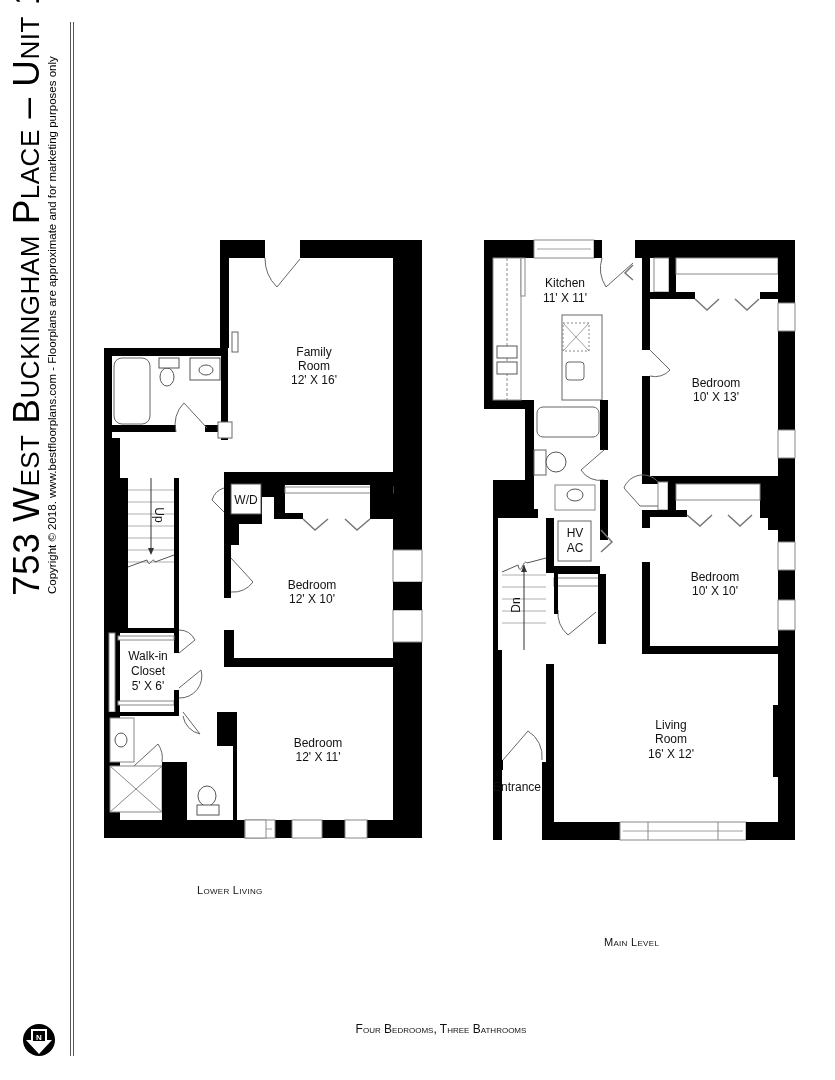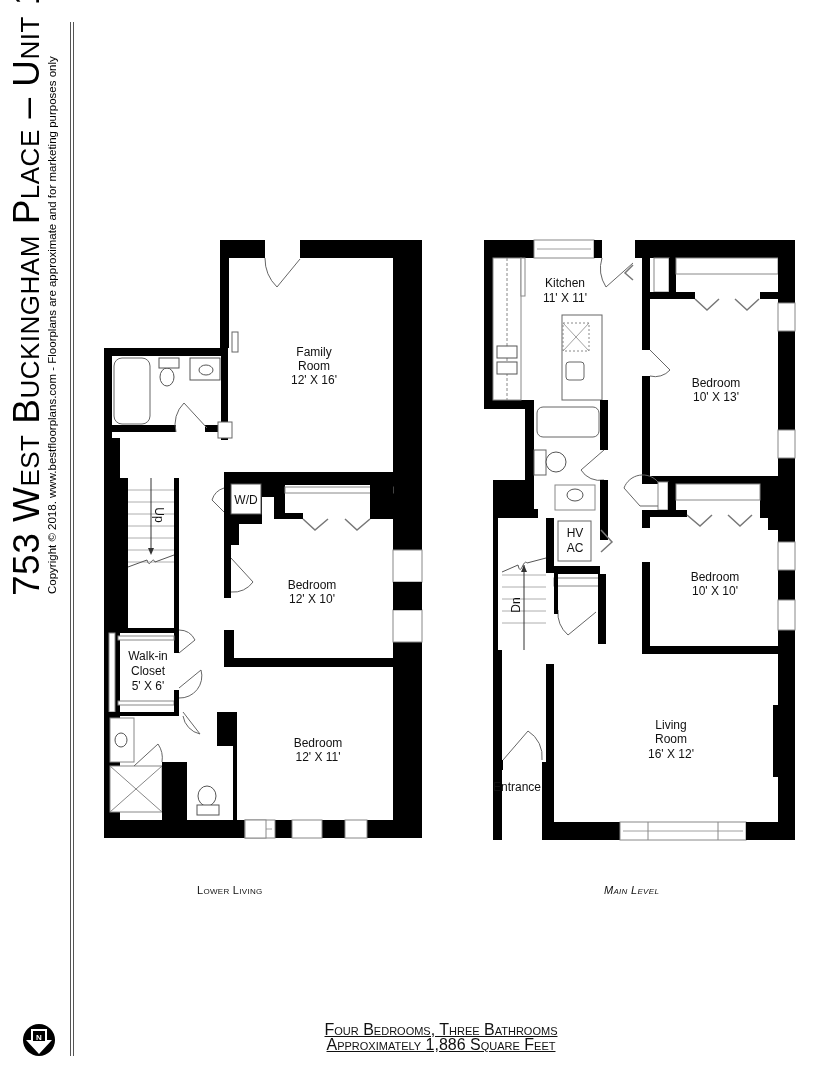--- a/index.html
+++ b/index.html
@@ -5,21 +5,21 @@
   html, body { margin:0; padding:0; background:#ffffff; }
   body { width:835px; height:1080px; position:relative; overflow:hidden; font-family:"Liberation Sans", sans-serif; color:#000; }
   .title-block { position:absolute; left:0; top:0; width:70px; height:1080px; }
   .title-rot { position:absolute; left:8px; top:596px; transform-origin:0 0; transform:rotate(-90deg); white-space:nowrap; }
   .title-main { font-size:37px; line-height:38px; font-variant:small-caps; letter-spacing:0.5px; }
   .title-sub { font-size:11.5px; line-height:13px; margin-left:2px; }
   .vline { position:absolute; top:22px; height:1034px; width:1px; background:#555; }
   .plan { position:absolute; left:0; top:0; width:835px; height:1080px; }
   .lbl { font-family:"Liberation Sans", sans-serif; font-size:12px; fill:#111; text-anchor:middle; }
   .caption { position:absolute; font-size:11px; font-variant:small-caps; letter-spacing:0.3px; color:#111; }
-  .footer { position:absolute; left:300px; width:282px; top:1022px; text-align:center; font-size:16px; font-variant:small-caps; line-height:15px; color:#111;text-decoration:underline; }
+  .footer { position:absolute; left:300px; width:282px; top:1022px; text-align:center; font-size:12px; font-variant:small-caps; line-height:15px; color:#111; }
   .compass { position:absolute; left:22px; top:1023px; width:34px; height:34px; }
 </style>
 </head>
 <body>
 
 <div class="title-block">
   <div class="title-rot">
     <div class="title-main">753 West Buckingham Place – Unit 1</div>
     <div class="title-sub">Copyright © 2018. www.bestfloorplans.com - Floorplans are approximate and for marketing purposes only</div>
   </div>
@@ -253,25 +253,24 @@
     <text x="715" y="581" class="lbl">Bedroom</text>
     <text x="715" y="595" class="lbl">10' X 10'</text>
     <text x="671" y="729" class="lbl">Living</text>
     <text x="671" y="743" class="lbl">Room</text>
     <text x="671" y="758" class="lbl">16' X 12'</text>
     <text x="517" y="791" class="lbl">Entrance</text>
   </g>
 </svg>
 
 <div class="caption" style="left:197px; top:884px;">Lower Living</div>
-<div class="caption" style="left:604px; top:884px;font-style:italic;">Main Level</div>
+<div class="caption" style="left:604px; top:936px;">Main Level</div>
 
 <div class="footer">
   <div>Four Bedrooms, Three Bathrooms</div>
-  <div>Approximately 1,886 Square Feet</div>
 </div>
 
 <svg class="compass" viewBox="0 0 34 34">
   <circle cx="17" cy="17" r="16" fill="#000"></circle>
   <path d="M9,6 H25 V17 H30 L17,31 L4,17 H9 Z" fill="#fff"></path>
   <rect x="11" y="8" width="12" height="10" fill="#000"></rect>
   <text x="17" y="16.5" text-anchor="middle" font-size="8" font-weight="bold" fill="#fff" font-family="Liberation Sans, sans-serif">N</text>
 </svg>
 
 </body></html>

